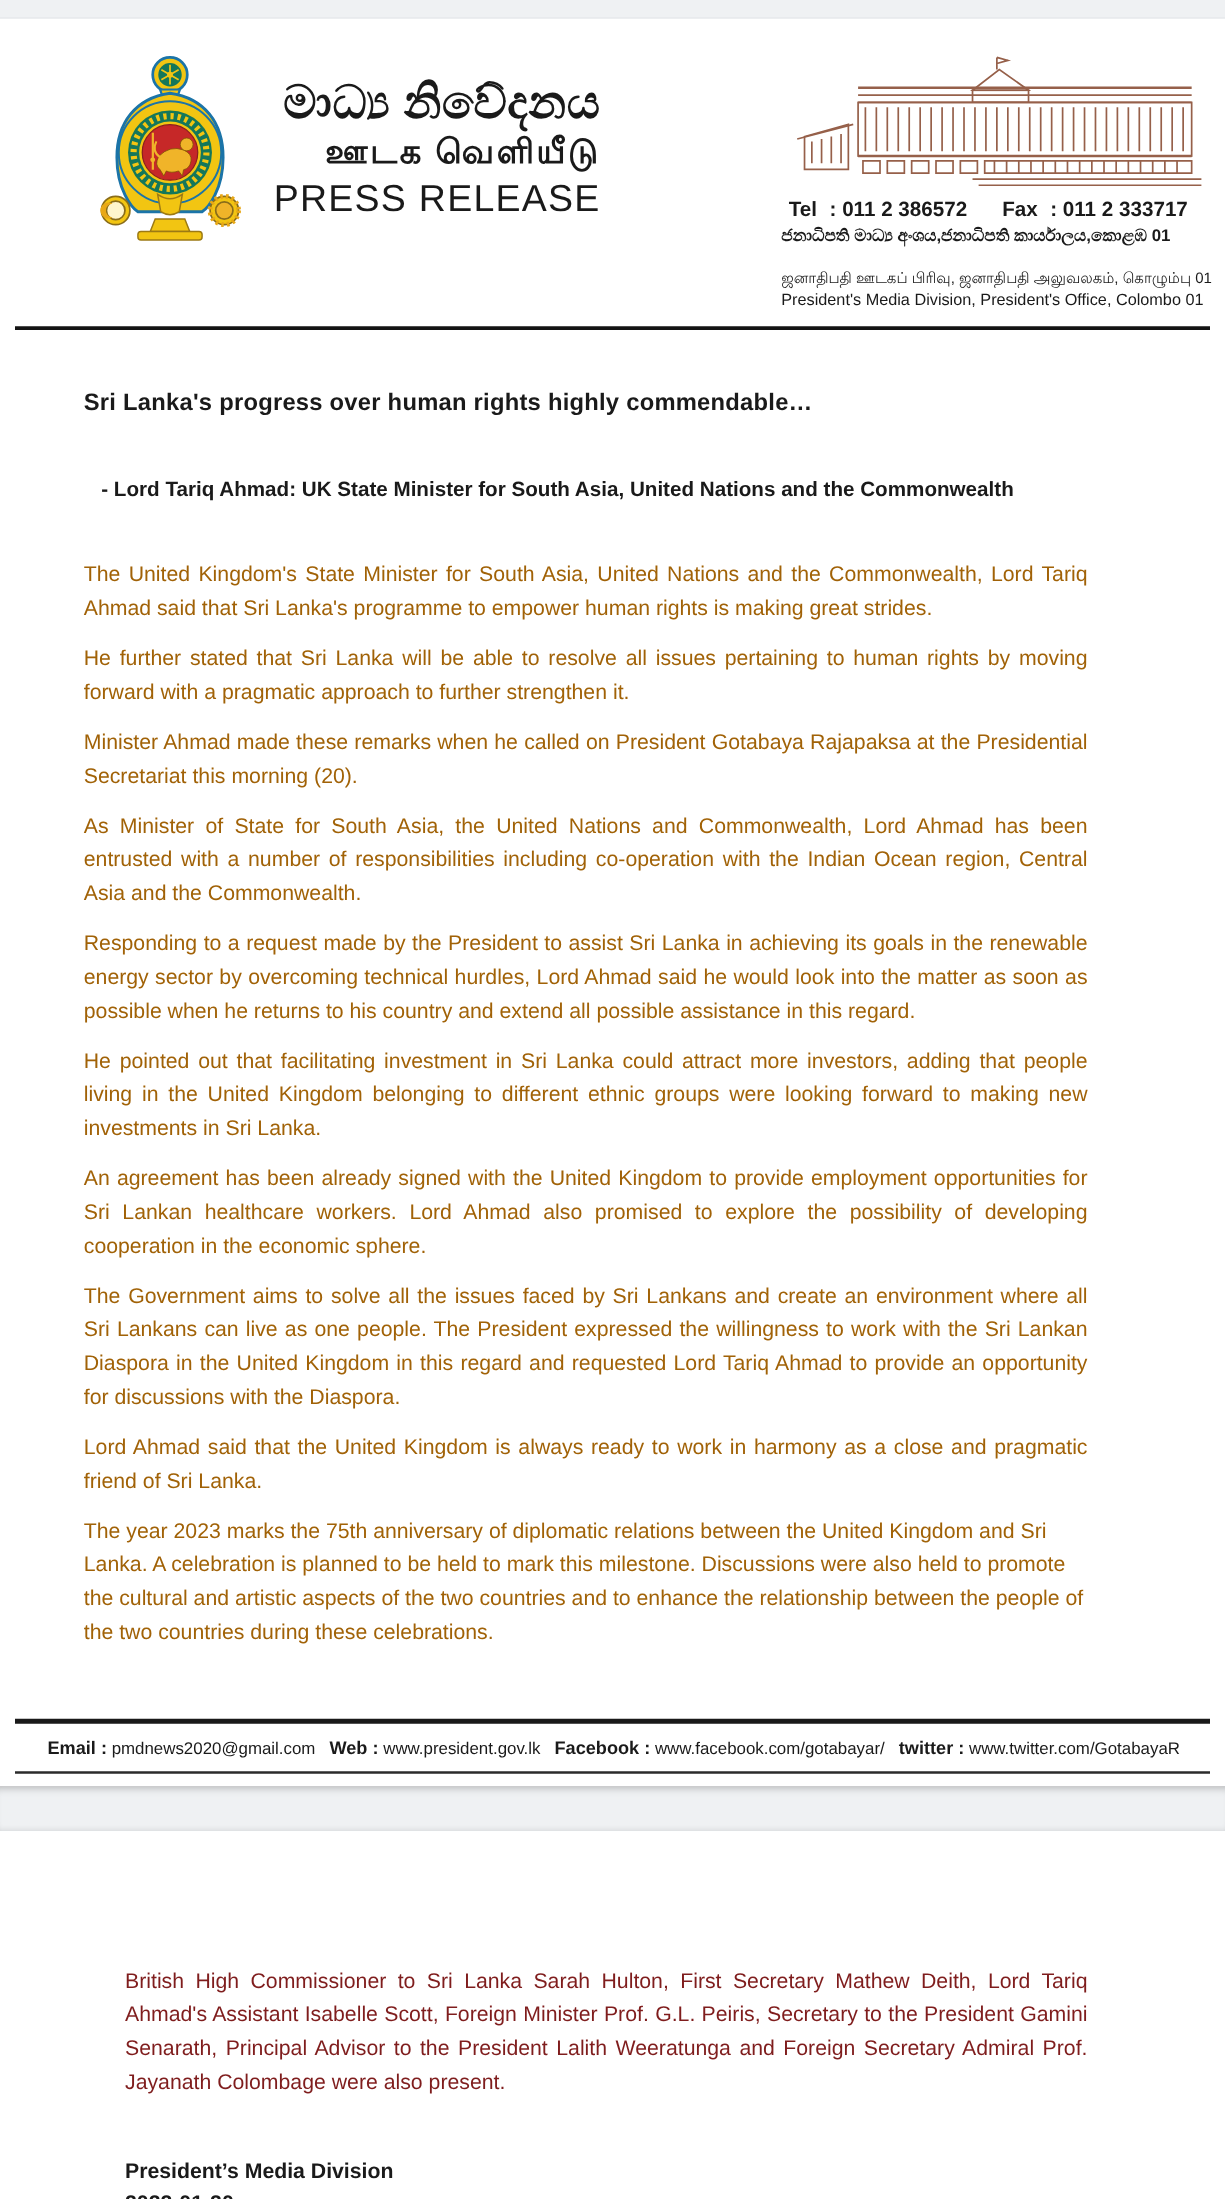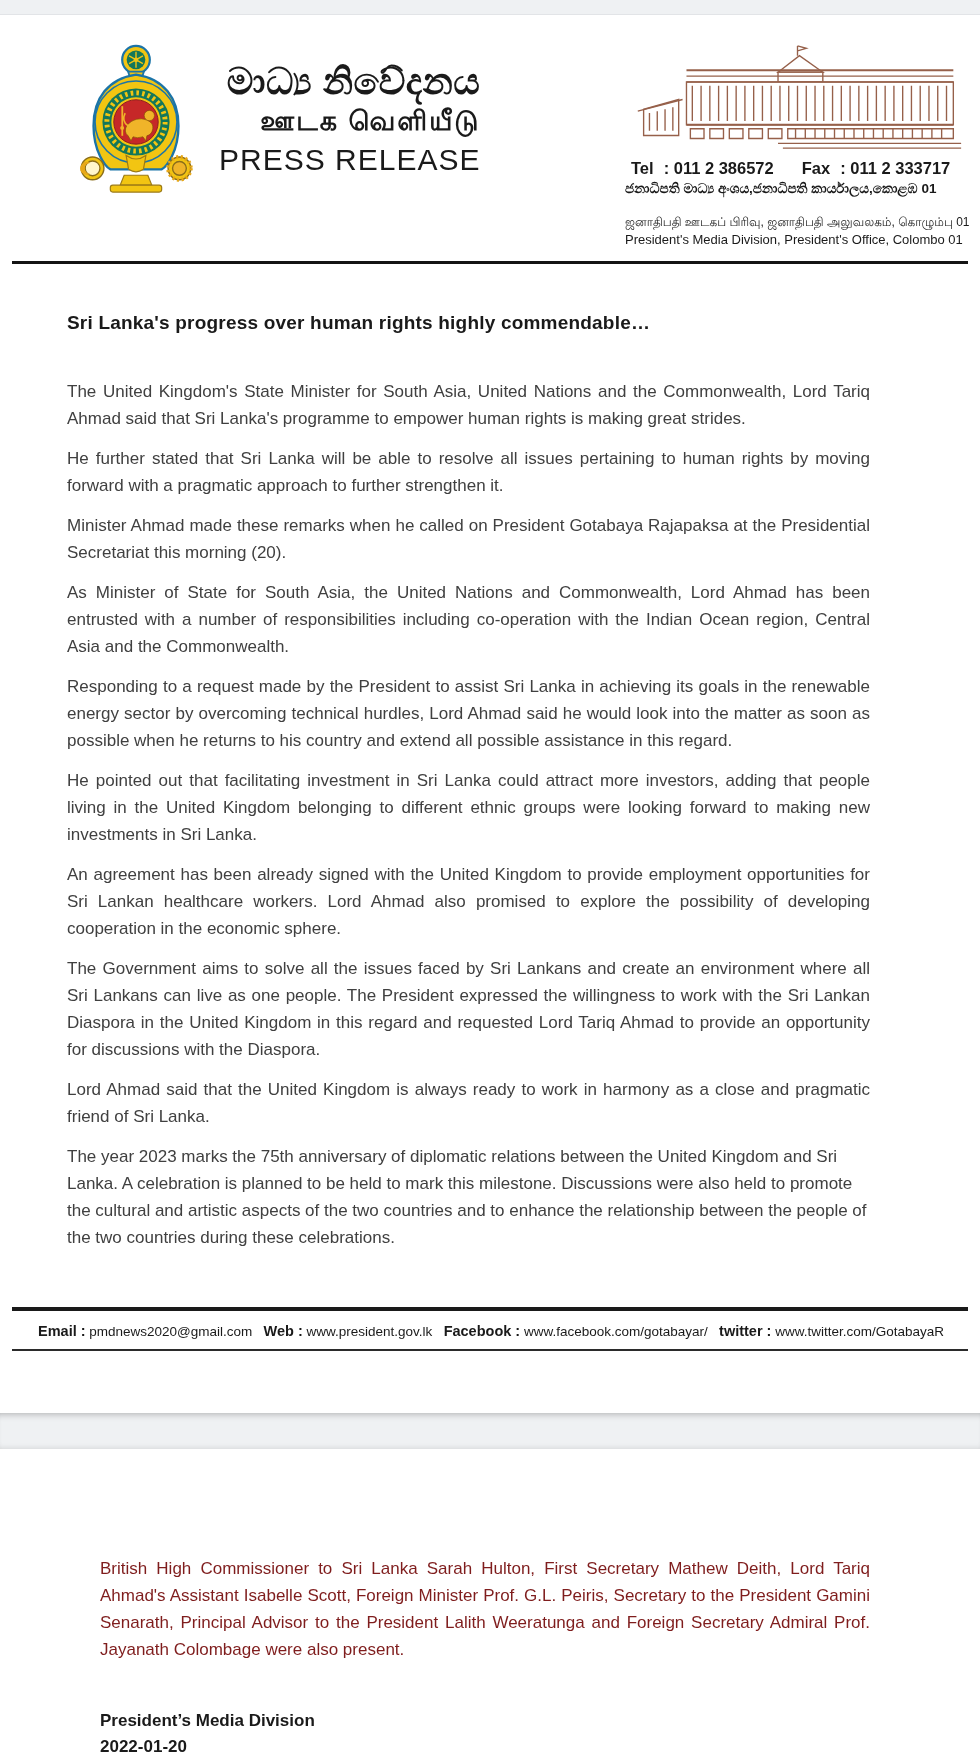--- a/index.html
+++ b/index.html
@@ -53,21 +53,21 @@
   .article{margin:0 110px 0 67px;}
   .article-title{
     font-size:19px;font-weight:bold;margin:48px 0 0 0;letter-spacing:.2px;
   }
   .article-byline{
     font-size:16.5px;font-weight:bold;margin:49px 0 0 14px;
   }
   .paragraphs{margin-top:44px;}
   .body-para{
     font-size:17px;line-height:27px;text-align:justify;
-    margin:0 0 13px 0;color:#404040;
+    margin:0 0 13px 0;color:#a16207;
   }
   .body-para.no-justify{text-align:left;}
 
   
   .footer-rule-thick{border-top:4px solid #1a1a1a;margin:56px 12px 0 12px;}
   .contacts{
     display:flex;justify-content:space-between;align-items:baseline;
     margin:12px 36px 10px 38px;
   }
   .contact-item{font-size:13.5px;white-space:nowrap;}
@@ -177,20 +177,21 @@
       <div class="addr-si">ජනාධිපති මාධ්‍ය අංශය,ජනාධිපති කාර්යාලය,කොළඹ 01</div>
       <div class="addr-ta">ஜனாதிபதி ஊடகப் பிரிவு, ஜனாதிபதி அலுவலகம், கொழும்பு 01</div>
       <div class="addr-en">President's Media Division, President's Office, Colombo 01</div>
     </div>
   </div>
 
   <div class="rule-header"></div>
 
   <div class="article">
     <h1 class="article-title">Sri Lanka's progress over human rights highly commendable…</h1>
+    <div class="article-byline">- Lord Tariq Ahmad: UK State Minister for South Asia, United Nations and the Commonwealth</div>
 
     <div class="paragraphs">
       <p class="body-para">The United Kingdom's State Minister for South Asia, United Nations and the Commonwealth, Lord Tariq Ahmad said that Sri Lanka's programme to empower human rights is making great strides.</p>
       <p class="body-para">He further stated that Sri Lanka will be able to resolve all issues pertaining to human rights by moving forward with a pragmatic approach to further strengthen it.</p>
       <p class="body-para">Minister Ahmad made these remarks when he called on President Gotabaya Rajapaksa at the Presidential Secretariat this morning (20).</p>
       <p class="body-para">As Minister of State for South Asia, the United Nations and Commonwealth, Lord Ahmad has been entrusted with a number of responsibilities including co-operation with the Indian Ocean region, Central Asia and the Commonwealth.</p>
       <p class="body-para">Responding to a request made by the President to assist Sri Lanka in achieving its goals in the renewable energy sector by overcoming technical hurdles, Lord Ahmad said he would look into the matter as soon as possible when he returns to his country and extend all possible assistance in this regard.</p>
       <p class="body-para">He pointed out that facilitating investment in Sri Lanka could attract more investors, adding that people living in the United Kingdom belonging to different ethnic groups were looking forward to making new investments in Sri Lanka.</p>
       <p class="body-para">An agreement has been already signed with the United Kingdom to provide employment opportunities for Sri Lankan healthcare workers. Lord Ahmad also promised to explore the possibility of developing cooperation in the economic sphere.</p>
       <p class="body-para">The Government aims to solve all the issues faced by Sri Lankans and create an environment where all Sri Lankans can live as one people. The President expressed the willingness to work with the Sri Lankan Diaspora in the United Kingdom in this regard and requested Lord Tariq Ahmad to provide an opportunity for discussions with the Diaspora.</p>

